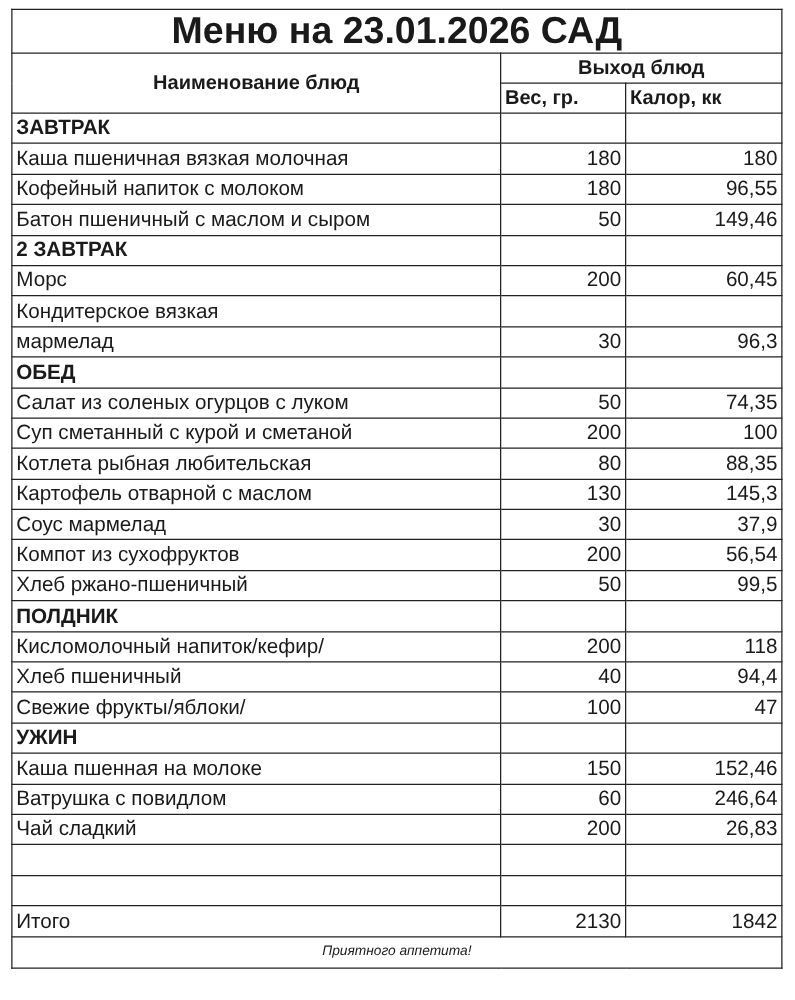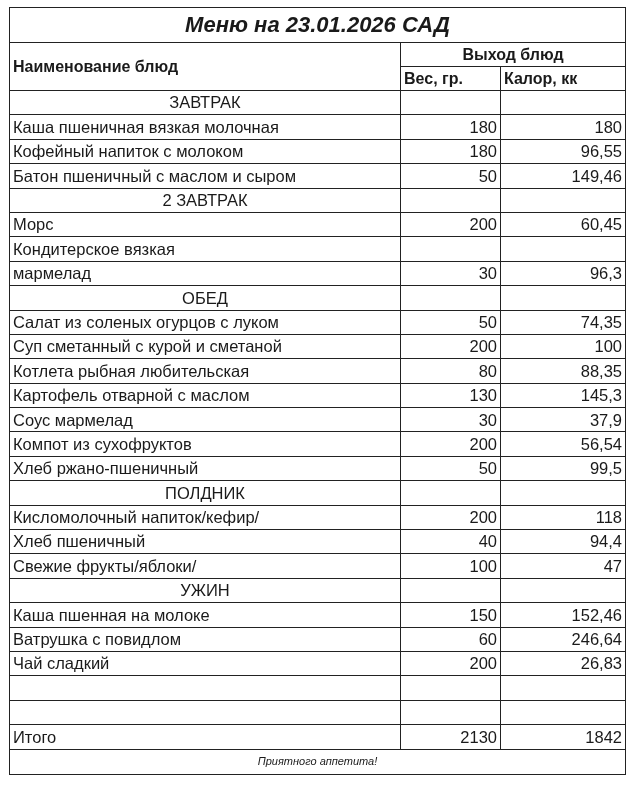--- a/index.html
+++ b/index.html
@@ -2,25 +2,25 @@
 <html><head>
   <meta charset="utf-8">
   <style>
     html, body { margin: 0; padding: 0; background: #ffffff; }
     body { width: 636px; height: 800px; position: relative; overflow: hidden;
            font-family: "Liberation Sans", "DejaVu Sans", sans-serif; color: #1a1a1a; }
     .sheet { position: absolute; left: 9px; top: 7px; width: 616px; }
     table { border-collapse: collapse; width: 616px; table-layout: fixed; }
     td { border: 1.5px solid #222; padding: 0 3px; height: 23.4px; font-size: 16.5px;
          white-space: nowrap; overflow: hidden; line-height: 1; }
-    .title td { height: 34px; text-align: center; font-size: 22px; font-weight: bold; font-style: italic; }
+    .title td { height: 34px; text-align: center; font-size: 30px; font-weight: bold; }
     .hdr td { font-weight: bold; font-size: 16px; height: 23px; }
-    .hdr .name { text-align: left; }
+    .hdr .name { text-align: center; }
     .hdr .group { text-align: center; margin-top: 28px; }
-    .section td.name { text-align: center; font-weight: normal; }
+    .section td.name { text-align: left; font-weight: bold; }
     .num { text-align: right; padding-left: 17px; }
     .footer td { text-align: center; font-style: italic; font-size: 11px; height: 24px; }
     col.c1 { width: 391px; } col.c2 { width: 100px; } col.c3 { width: 125px; }
   </style>
 </head>
 <body>
 
 <div class="sheet">
   <table>
     <colgroup>

